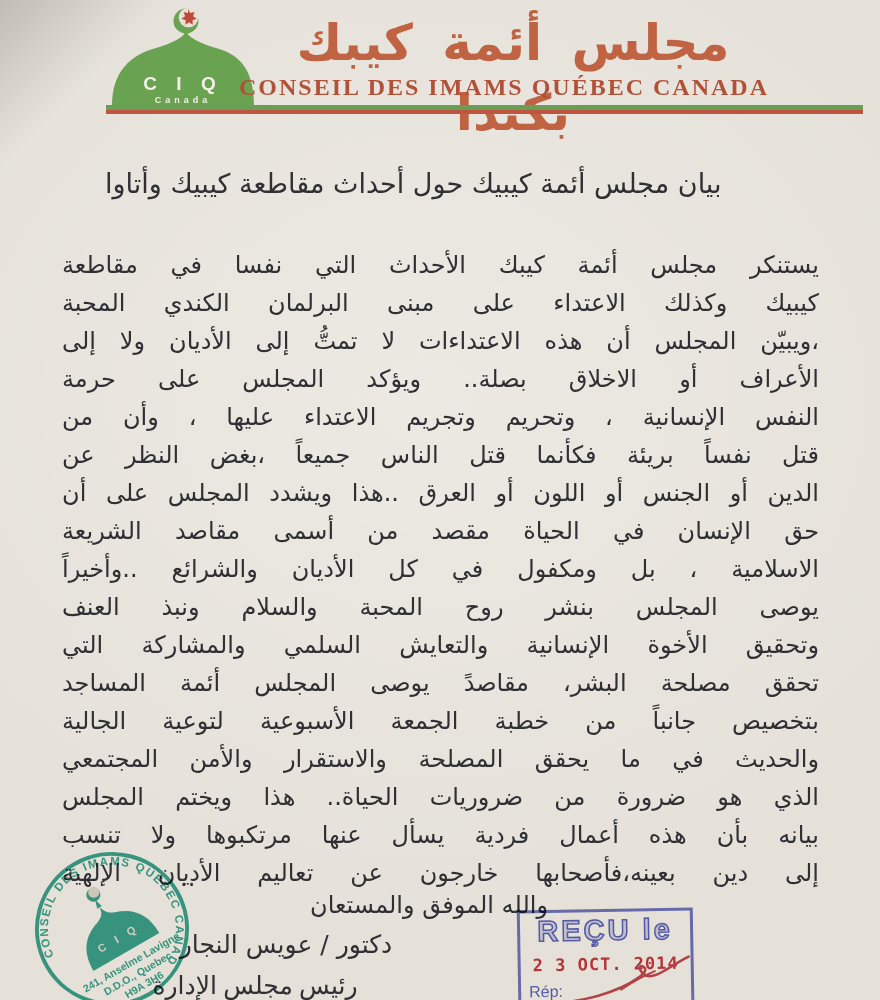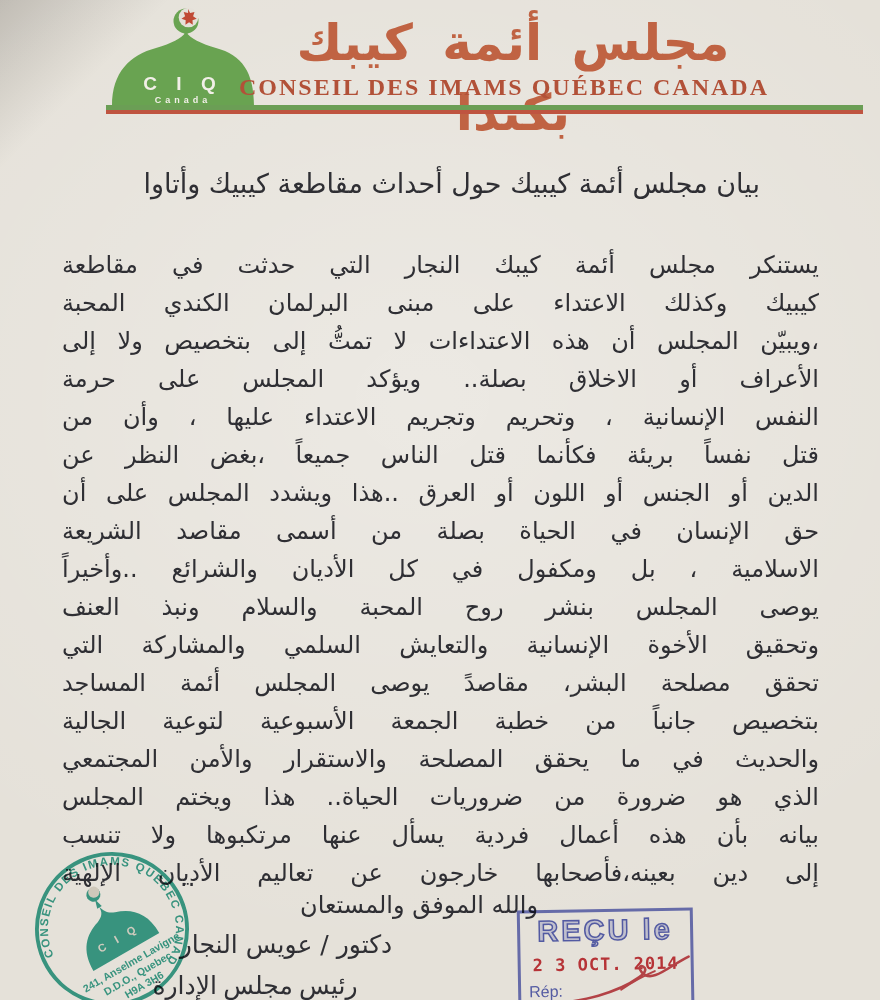--- a/index.html
+++ b/index.html
@@ -26,32 +26,32 @@
     font-family:"Liberation Serif", serif; font-weight:bold;
     font-size:24px; letter-spacing:2px; color:#b25138; text-align:center;
     white-space:nowrap;
   }
   .rule{position:absolute; left:106px; top:105px; width:757px; height:9px;}
   .rule .g{height:5px; background:#6b9e55;}
   .rule .r{height:4px; background:#bf5440;}
   
   .stmt-title{
     position:absolute; left:105px; top:162px; width:655px;
-    direction:rtl; text-align:right; font-size:27px; line-height:44px; color:#2f2f34;
+    direction:rtl; text-align:left; font-size:27px; line-height:44px; color:#2f2f34;
   }
   .body-wrap{position:absolute; left:62px; top:246px; width:757px;}
   .bline{
     direction:rtl; font-size:24px; line-height:38px; height:38px;
     text-align:justify; text-align-last:justify; color:#2f2f34;
     white-space:normal; overflow:visible;
   }
   .dots{position:absolute; left:180px; top:864px; font-size:24px; color:#2f2f34;}
   .closing{
     position:absolute; left:300px; top:891px; width:248px;
-    direction:rtl; text-align:left; font-size:24px; color:#2f2f34;
+    direction:rtl; text-align:right; font-size:24px; color:#2f2f34;
   }
   .sig-name{
     position:absolute; left:172px; top:930px; width:228px;
     direction:rtl; text-align:center; font-size:25px; color:#2f2f34;
   }
   .sig-role{
     position:absolute; left:148px; top:971px; width:214px;
     direction:rtl; text-align:center; font-size:25px; color:#2f2f34;font-family:Liberation Serif, serif;
   }
   
@@ -112,28 +112,28 @@
   <div class="hdr-org">CONSEIL DES IMAMS QUÉBEC CANADA</div>
 
   <div class="rule">
     <div class="g"></div>
     <div class="r"></div>
   </div>
 
   <div class="stmt-title">بيان مجلس أئمة كيبيك حول أحداث مقاطعة كيبيك وأتاوا</div>
 
   <div class="body-wrap">
-    <div class="bline">يستنكر مجلس أئمة كيبك النجار التي حدثت في مقاطعة</div>
+    <div class="bline">يستنكر مجلس أئمة كيبك الأحداث التي نفسا في مقاطعة</div>
     <div class="bline">كيبيك وكذلك الاعتداء على مبنى البرلمان الكندي المحبة</div>
-    <div class="bline">،ويبيّن المجلس أن هذه الاعتداءات لا تمتُّ إلى بتخصيص ولا إلى</div>
+    <div class="bline">،ويبيّن المجلس أن هذه الاعتداءات لا تمتُّ إلى الأديان ولا إلى</div>
     <div class="bline">الأعراف أو الاخلاق بصلة.. ويؤكد المجلس على حرمة</div>
     <div class="bline">النفس الإنسانية ، وتحريم وتجريم الاعتداء عليها ، وأن من</div>
     <div class="bline">قتل نفساً بريئة فكأنما قتل الناس جميعاً ،بغض النظر عن</div>
     <div class="bline">الدين أو الجنس أو اللون أو العرق ..هذا ويشدد المجلس على أن</div>
-    <div class="bline">حق الإنسان في الحياة بصلة من أسمى مقاصد الشريعة</div>
+    <div class="bline">حق الإنسان في الحياة مقصد من أسمى مقاصد الشريعة</div>
     <div class="bline">الاسلامية ، بل ومكفول في كل الأديان والشرائع ..وأخيراً</div>
     <div class="bline">يوصى المجلس بنشر روح المحبة والسلام ونبذ العنف</div>
     <div class="bline">وتحقيق الأخوة الإنسانية والتعايش السلمي والمشاركة التي</div>
     <div class="bline">تحقق مصلحة البشر، مقاصدً يوصى المجلس أئمة المساجد</div>
     <div class="bline">بتخصيص جانباً من خطبة الجمعة الأسبوعية لتوعية الجالية</div>
     <div class="bline">والحديث في ما يحقق المصلحة والاستقرار والأمن المجتمعي</div>
     <div class="bline">الذي هو ضرورة من ضروريات الحياة.. هذا ويختم المجلس</div>
     <div class="bline">بيانه بأن هذه أعمال فردية يسأل عنها مرتكبوها ولا تنسب</div>
     <div class="bline">إلى دين بعينه،فأصحابها خارجون عن تعاليم الأديان الإلهية</div>
   </div>

